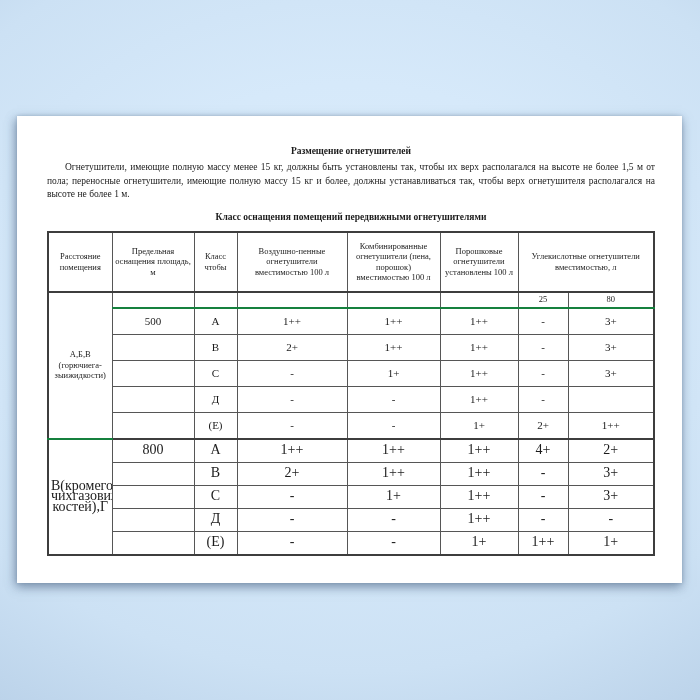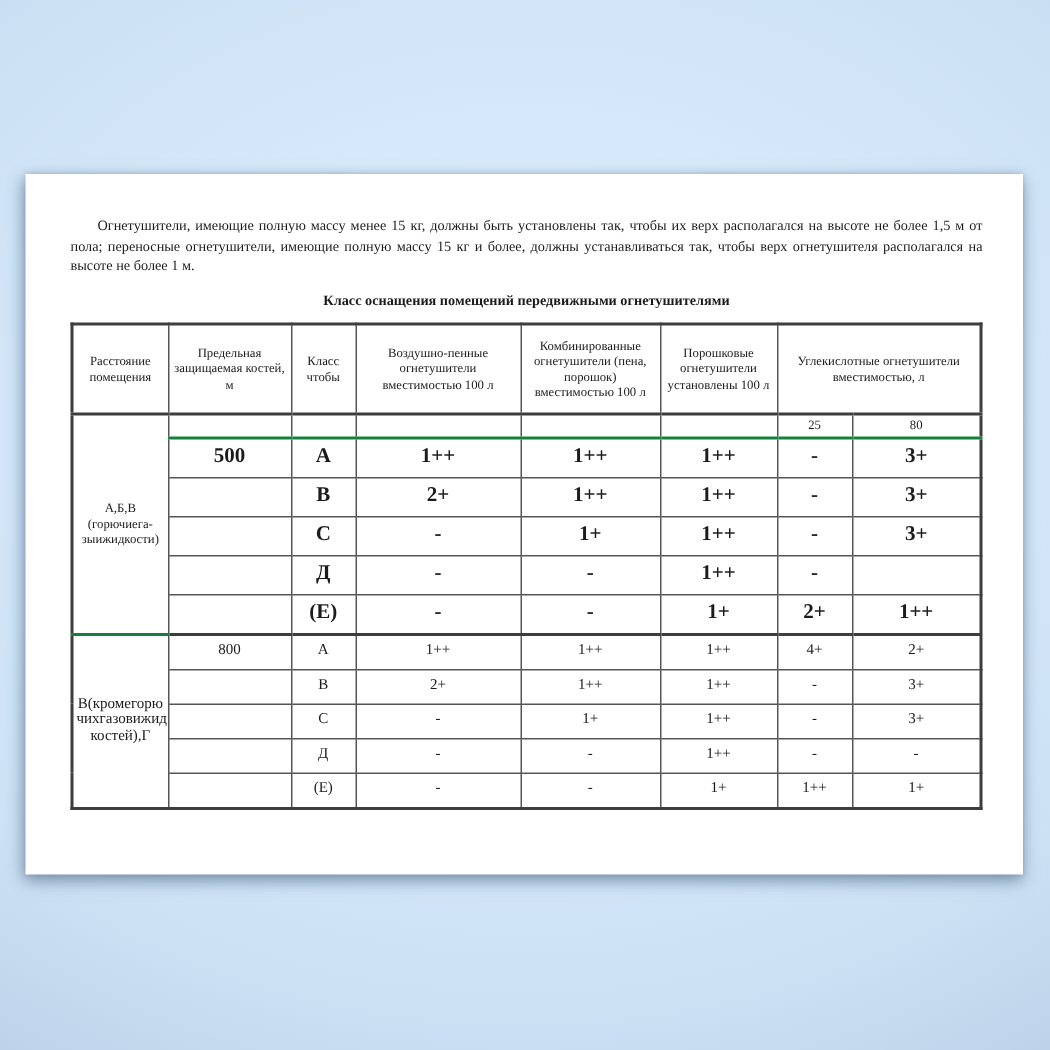--- a/index.html
+++ b/index.html
@@ -28,48 +28,49 @@
   table.norms {
     margin-top: 8px; border-collapse: collapse; table-layout: fixed;
     width: 606px; border: 2px solid #3d3d3d;
   }
   table.norms td {
     border: 1px solid #565656; text-align: center; vertical-align: middle;
     font-size: 8.5px; line-height: 10.5px; padding: 1px 2px; overflow: hidden;
   }
   tr.head td { height: 56px; }
   tr.subhead td { height: 12px; border-top: 2px solid #3d3d3d; border-bottom: 2px solid #15803d; }
-  tr.s1row td { height: 23px; font-size: 14px; font-weight: bold; }
-  tr.s2row td { height: 20px; font-size: 10px; }
+  tr.s1row td { height: 23px; font-size: 11px; }
+  tr.s2row td { height: 20px; font-size: 14px; }
   tr.sec2start td { border-top: 2px solid #3d3d3d; }
   td.cat { white-space: pre-line; font-size: 8.5px; line-height: 11px; }
 </style>
 </head>
 <body>
 
 <div class="page">
   <div class="content">
+    <p class="doc-title">Размещение огнетушителей</p>
     <p class="para">Огнетушители, имеющие полную массу менее 15 кг, должны быть установлены так, чтобы их верх располагался на высоте не более 1,5 м от пола; переносные огнетушители, имеющие полную массу 15 кг и более, должны устанавливаться так, чтобы верх огнетушителя располагался на высоте не более 1 м.</p>
     <p class="table-title">Класс оснащения помещений передвижными огнетушителями</p>
 
     <table class="norms">
       <colgroup>
         <col style="width:64px">
           <col style="width:82px">
           <col style="width:43px">
         <col style="width:110px">
           <col style="width:93px">
           <col style="width:78px">
         <col style="width:50px">
           <col style="width:86px">
       </colgroup>
       <tbody>
         <tr class="head">
           <td>Расстояние помещения</td>
-          <td>Предельная защищаемая костей, м</td>
+          <td>Предельная оснащения площадь, м</td>
           <td>Класс чтобы</td>
           <td>Воздушно-пенные огнетушители вместимостью 100 л</td>
           <td>Комбинированные огнетушители (пена, порошок) вместимостью 100 л</td>
           <td>Порошковые огнетушители установлены 100 л</td>
           <td colspan="2">Углекислотные огнетушители вместимостью, л</td>
         </tr>
         <tr class="subhead">
           <td class="cat" rowspan="6">А,Б,В
 (горючиега-
 зыижидкости)</td>

